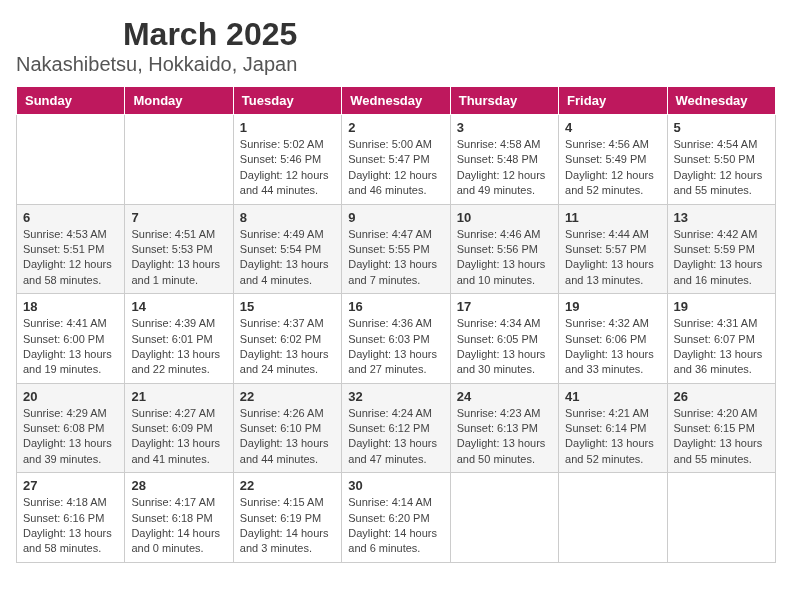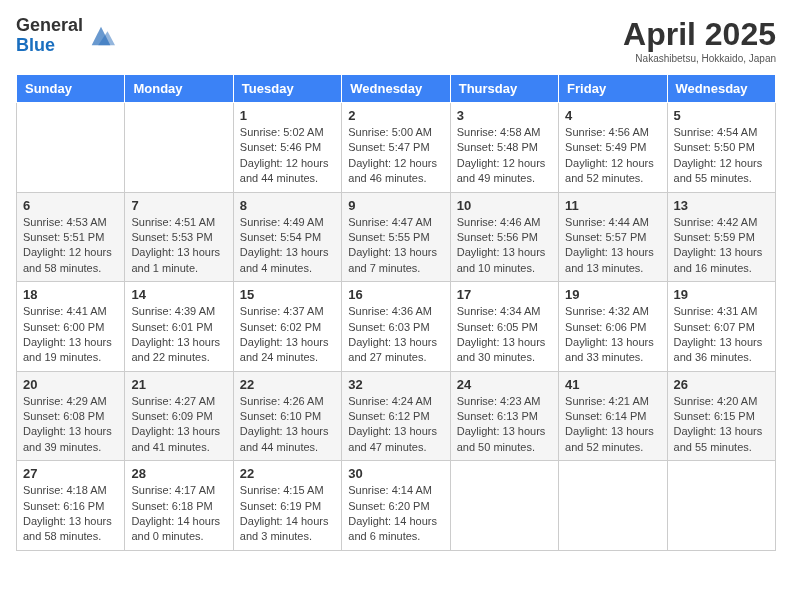--- a/index.html
+++ b/index.html
@@ -42,21 +42,21 @@
     }
     .title-block {
       text-align: right;
     }
     .main-title {
       font-size: 32px;
       font-weight: bold;
       color: #333;
     }
     .subtitle {
-      font-size: 10px;
+      font-size: 20px;
       color: #555;
     }
     .calendar {
       width: 100%;
       border-collapse: collapse;
     }
     .calendar th {
       background-color: #2a6ebb;
       color: #fff;
       text-align: left;
@@ -88,39 +88,29 @@
     .empty-cell {
       background: #f9f9f9;
     }
     tr:nth-child(even) td {
       background-color: #f5f5f5;
     }
     tr:nth-child(odd) td {
       background-color: #ffffff;
     }
     .calendar thead tr th {
-      background-color: #3b82f6;
+      background-color: #be185d;
     }
   </style>
 </head>
 <body>
 
 <div class="header">
-  <div class="logo">
-    <div class="logo-text">
-      <span class="logo-general">General</span>
-      <span class="logo-blue">Blue</span>
-    </div>
-    <svg class="logo-icon" viewBox="0 0 30 30">
-      <polygon points="5,25 15,5 25,25" fill="#2a6ebb" opacity="0.7"></polygon>
-      <polygon points="12,25 22,10 30,25" fill="#2a6ebb" opacity="0.5"></polygon>
-    </svg>
-  </div>
   <div class="title-block">
-    <div class="main-title">April 2025</div>
+    <div class="main-title">March 2025</div>
     <div class="subtitle">Nakashibetsu, Hokkaido, Japan</div>
   </div>
 </div>
 
 <table class="calendar">
   <thead>
     <tr>
     <th>Sunday</th>
         <th>Monday</th>
         <th>Tuesday</th>

